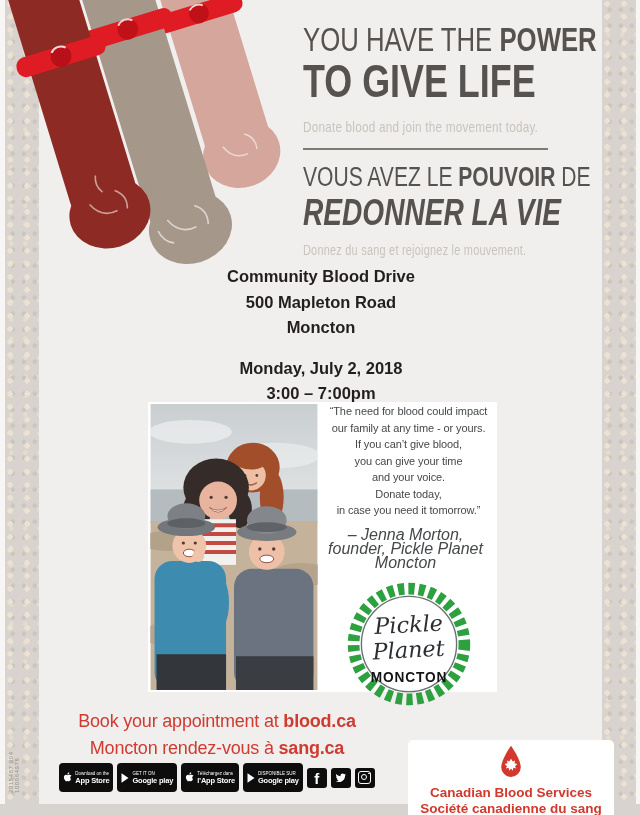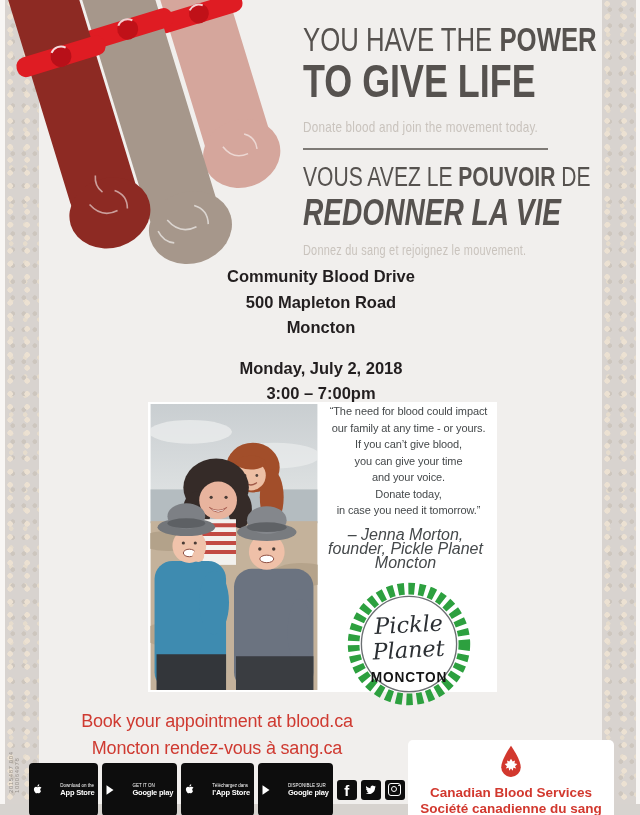--- a/index.html
+++ b/index.html
@@ -34,24 +34,24 @@
   
   .card{left:148px;top:402px;width:349px;height:290px;background:#fff;display:flex;}
   .photo{width:168px;height:286px;margin:2px;flex:none;}
   .qcol{flex:1;padding:1px 6px 6px 6px;text-align:center;color:var(--quote-gray,#45494b);}
   .qline{font-size:11px;line-height:16.5px;letter-spacing:-.1px;}
   .qattr{font-size:16px;font-style:italic;line-height:14px;padding-right:6px;margin-top:9px;}
   .plogo{margin-top:6px;}
   
   .book{left:62px;top:708px;width:310px;text-align:center;color:var(--accent-red,#cf3a31);}
   .book-line{font-size:18px;line-height:27px;letter-spacing:-.2px;}
-  .book-line b{font-weight:400;}
+  .book-line b{font-weight:700;}
   .badges{left:62px;top:763px;width:310px;display:flex;justify-content:center;align-items:center;gap:4px;}
   .badge{height:21px;background:var(--badge-black,#0d0d0d);border-radius:4px;color:#fff;
-         display:flex;align-items:center;padding:16px 4px;gap:18px;flex:none;}
+         display:flex;align-items:center;padding:4px 4px;gap:3px;flex:none;}
   .btxt{display:flex;flex-direction:column;justify-content:center;}
   .bsmall{font-size:4.5px;line-height:5px;white-space:nowrap;}
   .bbrand{font-size:7.5px;font-weight:700;line-height:9px;white-space:nowrap;letter-spacing:-.2px;}
   .social{width:20px;height:20px;background:var(--badge-black,#0d0d0d);border-radius:3px;flex:none;
           display:flex;align-items:center;justify-content:center;color:#fff;}
   .fb-f{font-size:15px;font-weight:700;line-height:15px;transform:translateY(1px);}
   .ig{width:11px;height:11px;border:1.6px solid #fff;border-radius:3px;position:relative;}
   .ig:before{content:"";position:absolute;left:2.2px;top:2.2px;width:4px;height:4px;
              border:1.4px solid #fff;border-radius:50%;}
   .ig:after{content:"";position:absolute;right:.6px;top:.6px;width:1.6px;height:1.6px;

